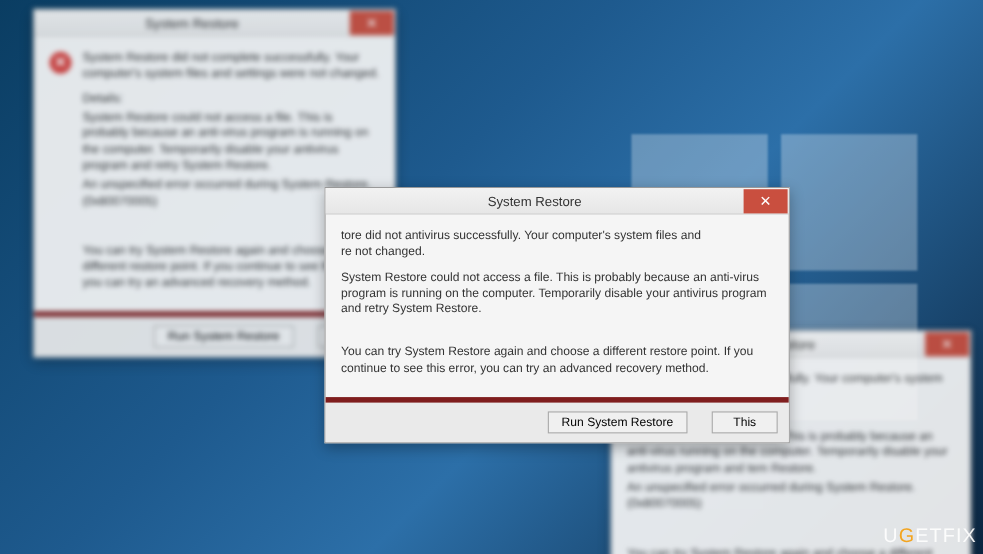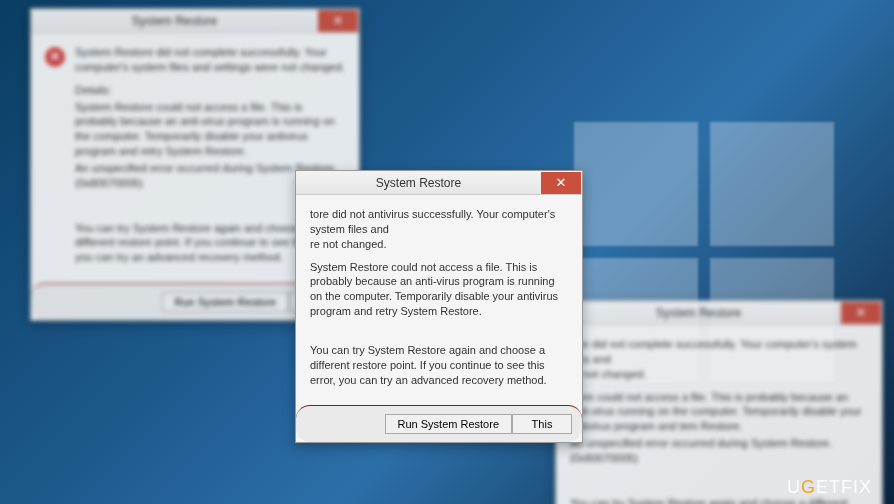--- a/index.html
+++ b/index.html
@@ -37,21 +37,21 @@
       background: #f5f5f5;
       border: 1px solid #999;
       box-shadow: 0 4px 12px rgba(0,0,0,0.3);
       font-size: 11px;
     }
     .dialog.blurred {
       filter: blur(2.2px);
       opacity: 0.92;
     }
     .dialog-1 { left: 30px; top: 8px; width: 330px; }
-    .dialog-2 { left: 295px; top: 170px; width: 288px; z-index: 10; }
+    .dialog-2 { left: 295px; top: 170px; width: 423px; z-index: 10; }
     .dialog-3 { left: 555px; top: 300px; width: 328px; }
     
     .titlebar {
       display: flex;
       align-items: center;
       height: 24px;
       background: linear-gradient(#f2f2f2, #e6e6e6);
       border-bottom: 1px solid #ccc;
       position: relative;
     }
@@ -98,38 +98,37 @@
       margin-top: 2px;
     }
     .body-content { flex: 1; }
     .para { margin-bottom: 8px; }
     .para.tight { margin-bottom: 2px; }
     .spacer { height: 22px; }
     
     .dialog-footer {
       display: flex;
       justify-content: flex-end;
-      gap: 0;
+      gap: 22px;
       padding: 8px 10px;
       background: #eaeaea;
-      border-top: 1px solid #7f1d1d;
-      border-radius: 14px;
+      border-top: 5px solid #7f1d1d;
     }
     .btn {
       padding: 3px 12px;
       font-size: 11px;
       background: #f0f0f0;
       border: 1px solid #a8a8a8;
       cursor: pointer;
       min-width: 60px;
     }
     
     .watermark {
       position: absolute;
-      right: 22px;
+      right: 6px;
       bottom: 6px;
       font-size: 18px;
       color: #fff;
       letter-spacing: 1px;
       font-weight: 300;
       opacity: 0.9;
     }
     .watermark .o { color: #f59e0b; }
   </style>
 </head>

